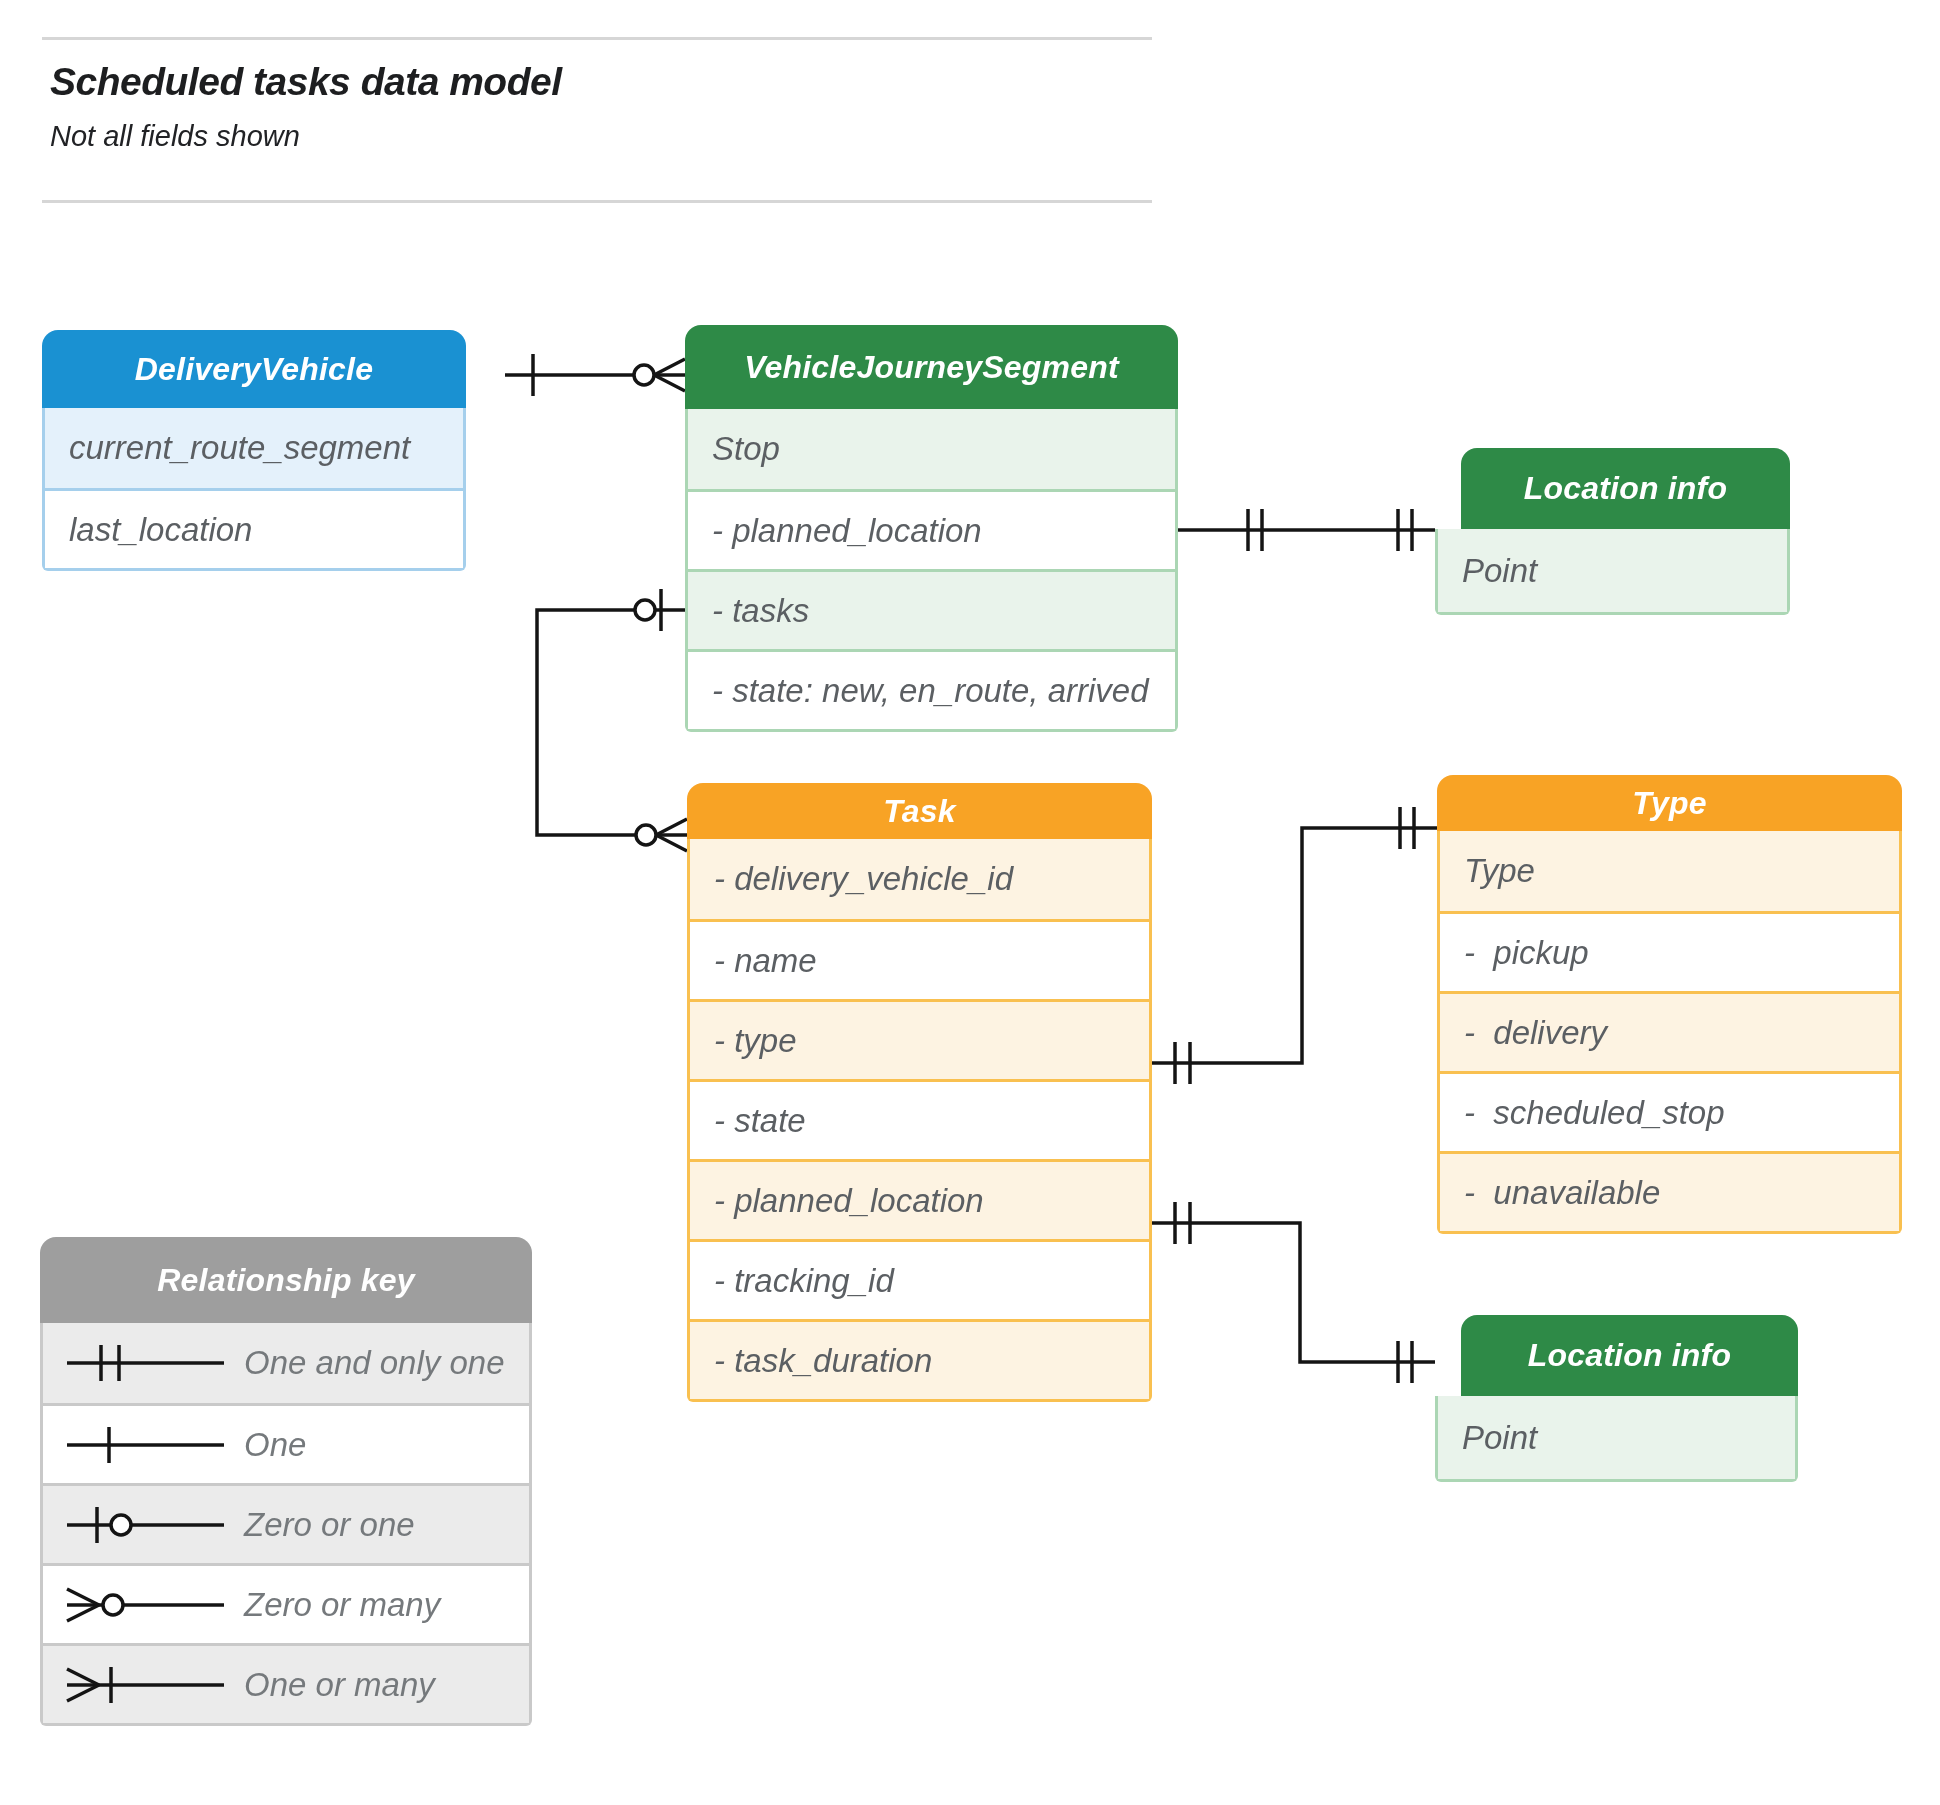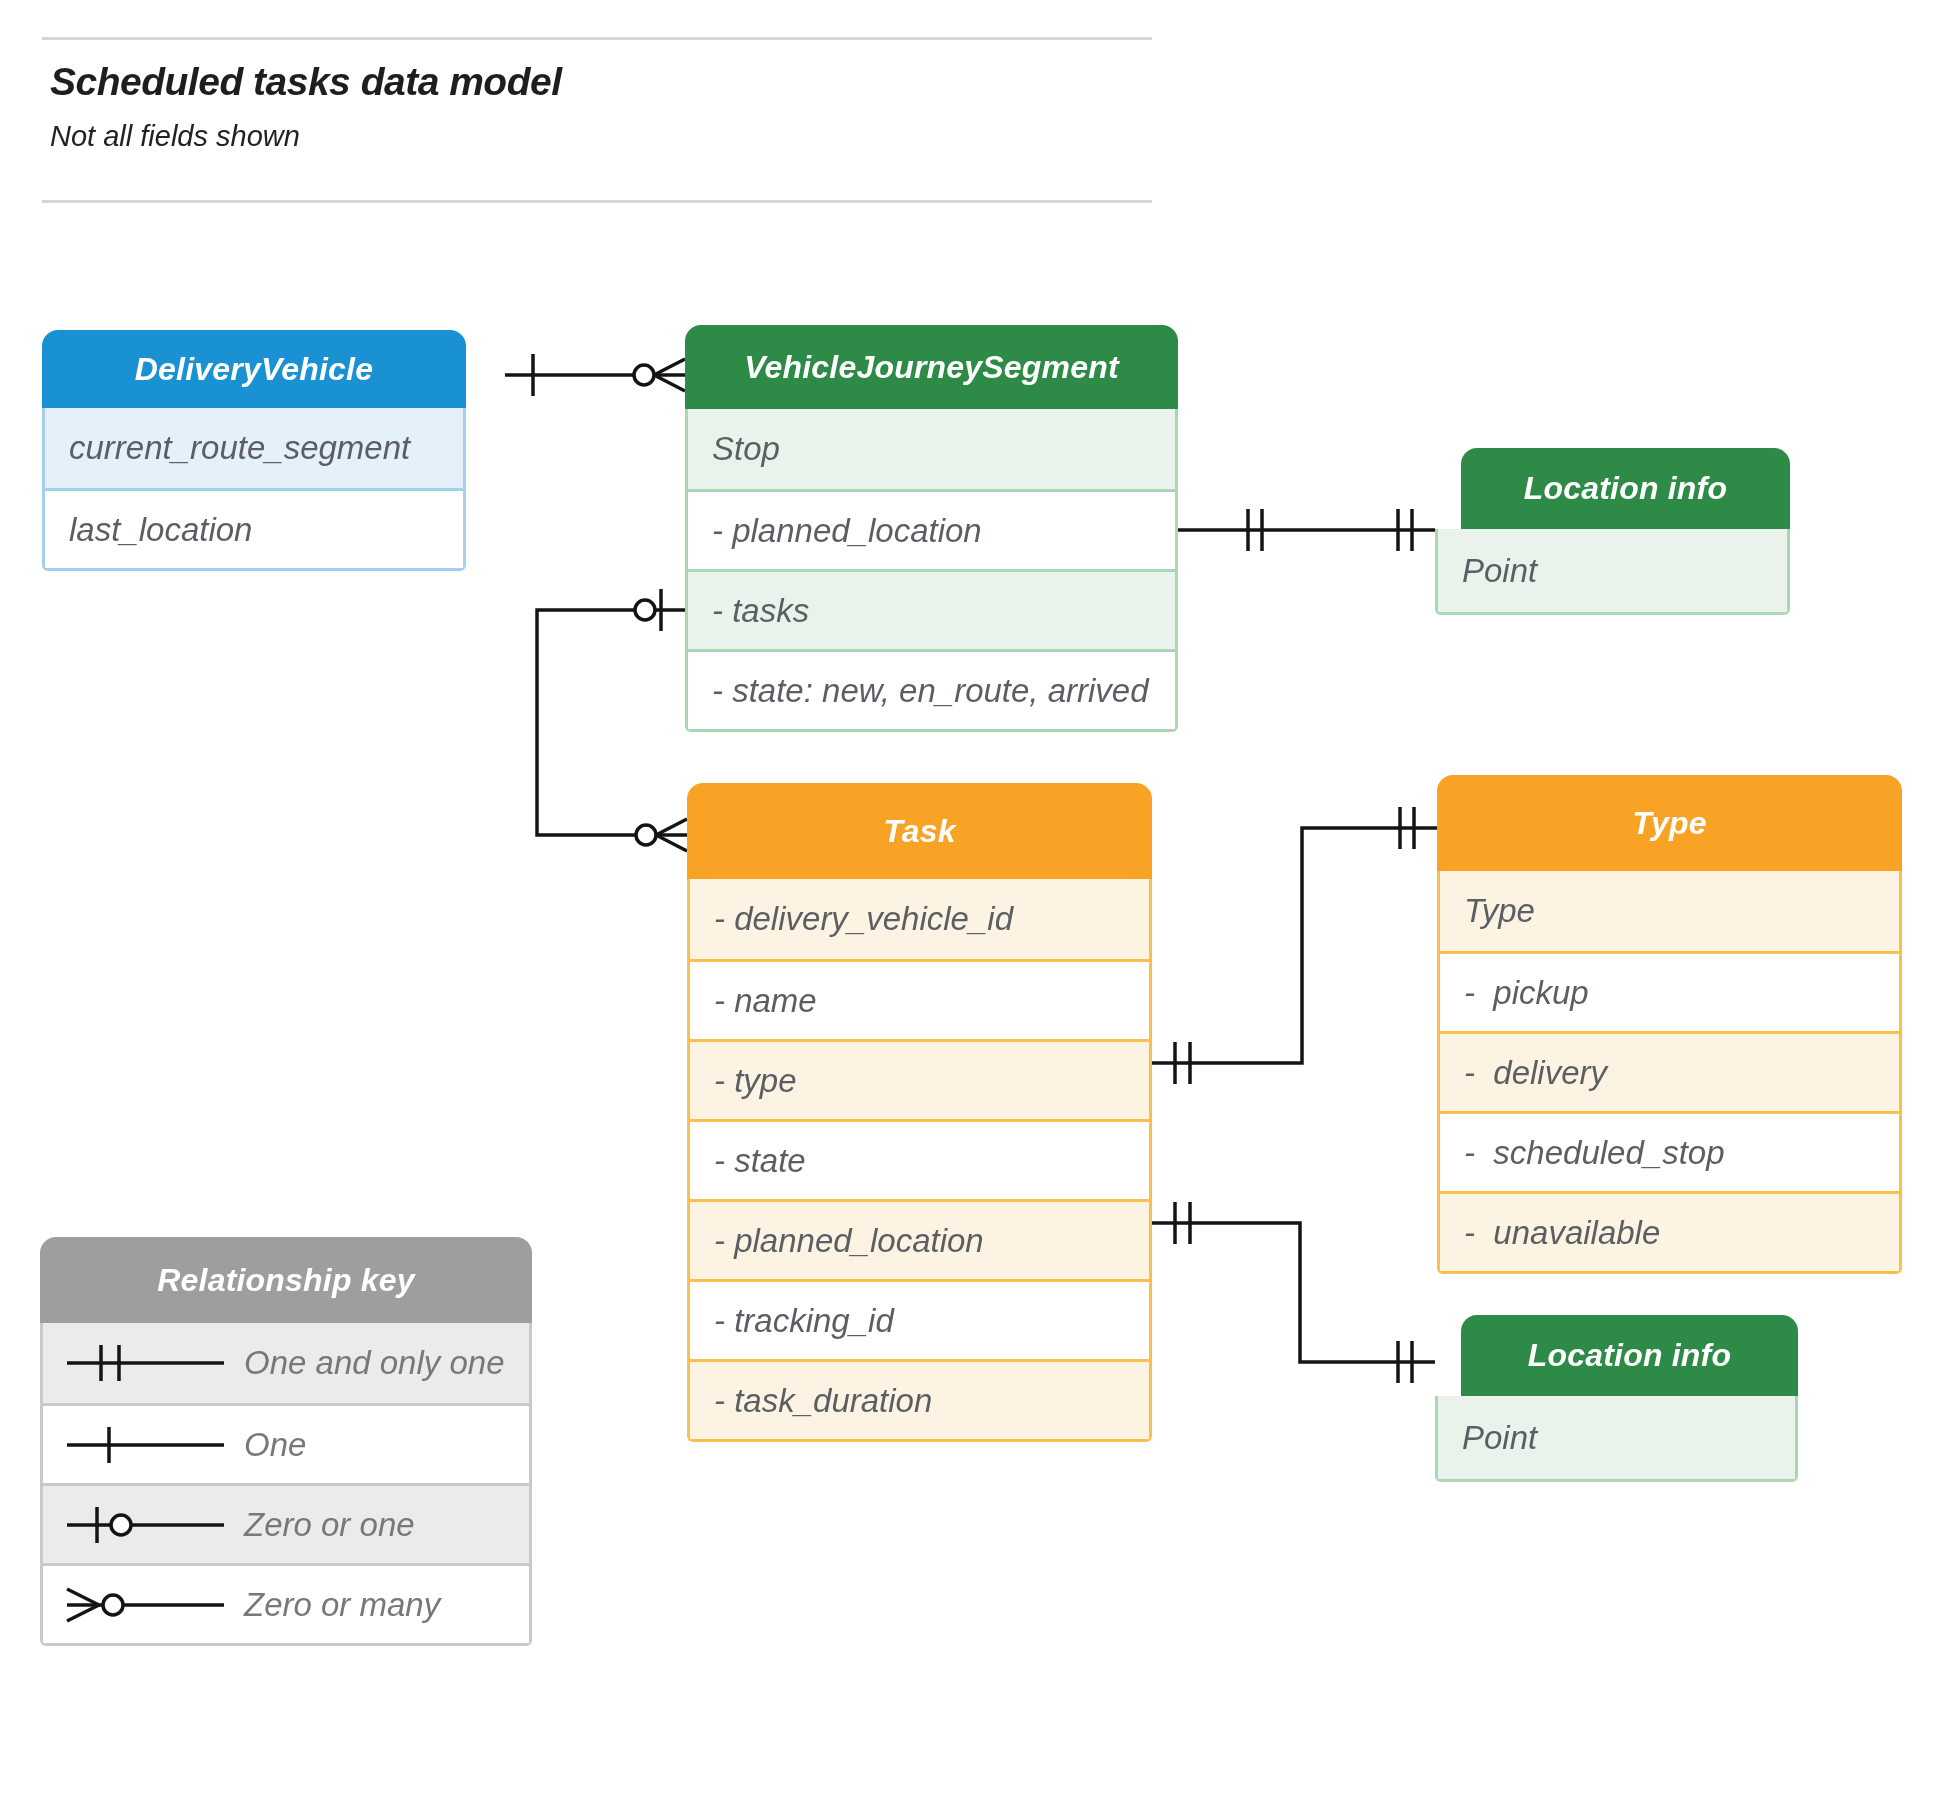--- a/index.html
+++ b/index.html
@@ -16,21 +16,21 @@
     position:absolute;left:50px;top:60px;margin:0;
     font-size:39px;font-weight:bold;color:#1D1E20;letter-spacing:-0.5px;
   }
   .page-subtitle{
     position:absolute;left:50px;top:120px;margin:0;
     font-size:29px;font-weight:normal;color:#212225;
   }
 
   .entity{position:absolute;}
   .ent-header{
-    height:96px;border-radius:16px 16px 0 0;
+    height:56px;border-radius:16px 16px 0 0;
     display:flex;align-items:center;justify-content:center;
     color:#fff;font-weight:bold;font-size:32px;letter-spacing:0.2px;
   }
   .rows{
     box-sizing:border-box;background:#fff;
     border:3px solid var(--bc);border-top:none;
     border-radius:0 0 6px 6px;
   }
   .row{
     box-sizing:border-box;height:80px;
@@ -192,16 +192,24 @@
         <span class="key-label">Zero or one</span>
       </div>
       <div class="row key-row">
         <svg class="key-sym" width="165" height="56" viewBox="0 0 165 56">
           <path class="conn" d="M4,28 H161"></path>
           <path class="conn" d="M4,12 L36,28 M4,44 L36,28"></path>
           <circle class="circ" cx="50" cy="28" r="10"></circle>
         </svg>
         <span class="key-label">Zero or many</span>
       </div>
+      <div class="row key-row">
+        <svg class="key-sym" width="165" height="56" viewBox="0 0 165 56">
+          <path class="conn" d="M4,28 H161"></path>
+          <path class="conn" d="M4,12 L36,28 M4,44 L36,28"></path>
+          <path class="conn" d="M48,10 V46"></path>
+        </svg>
+        <span class="key-label">One or many</span>
+      </div>
     </div>
   </div>
 
 </div>
 
 </body></html>

